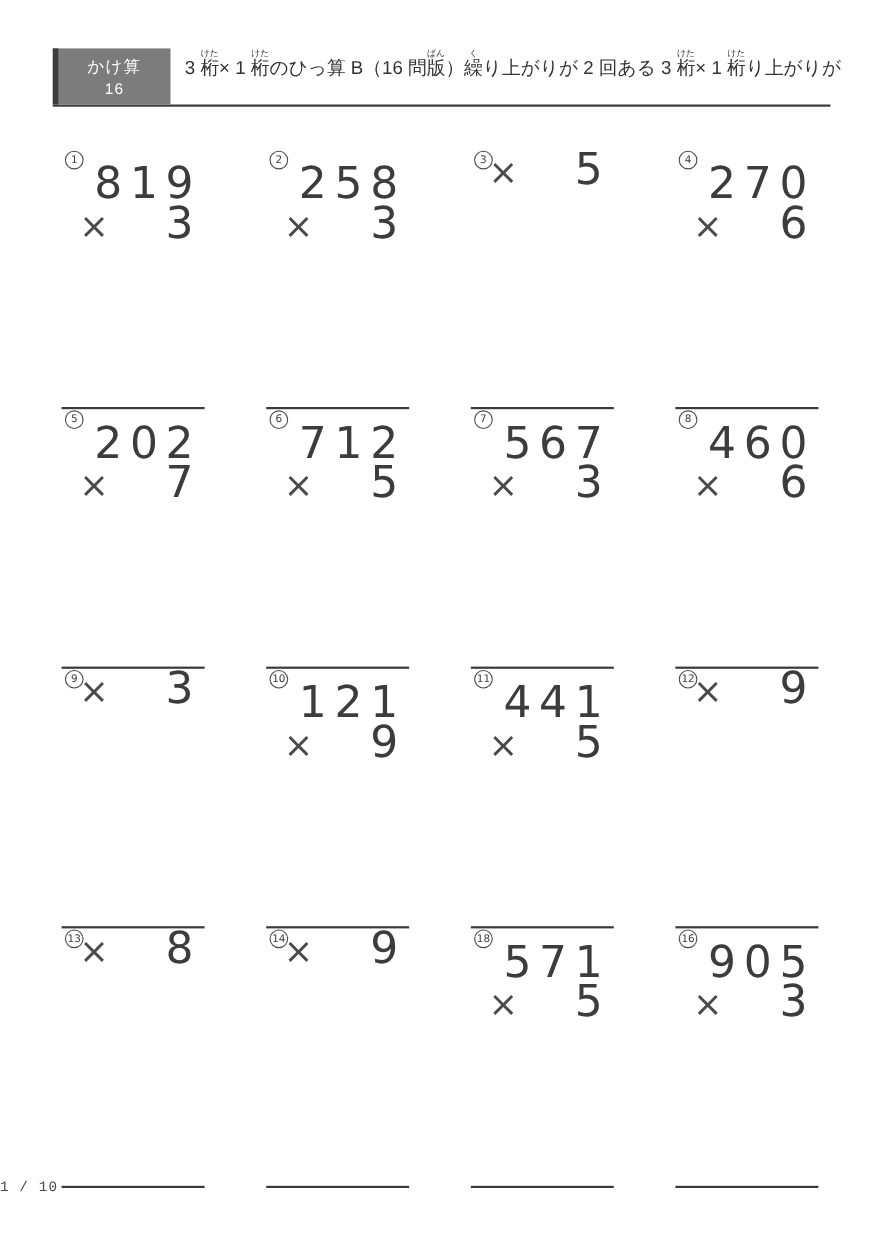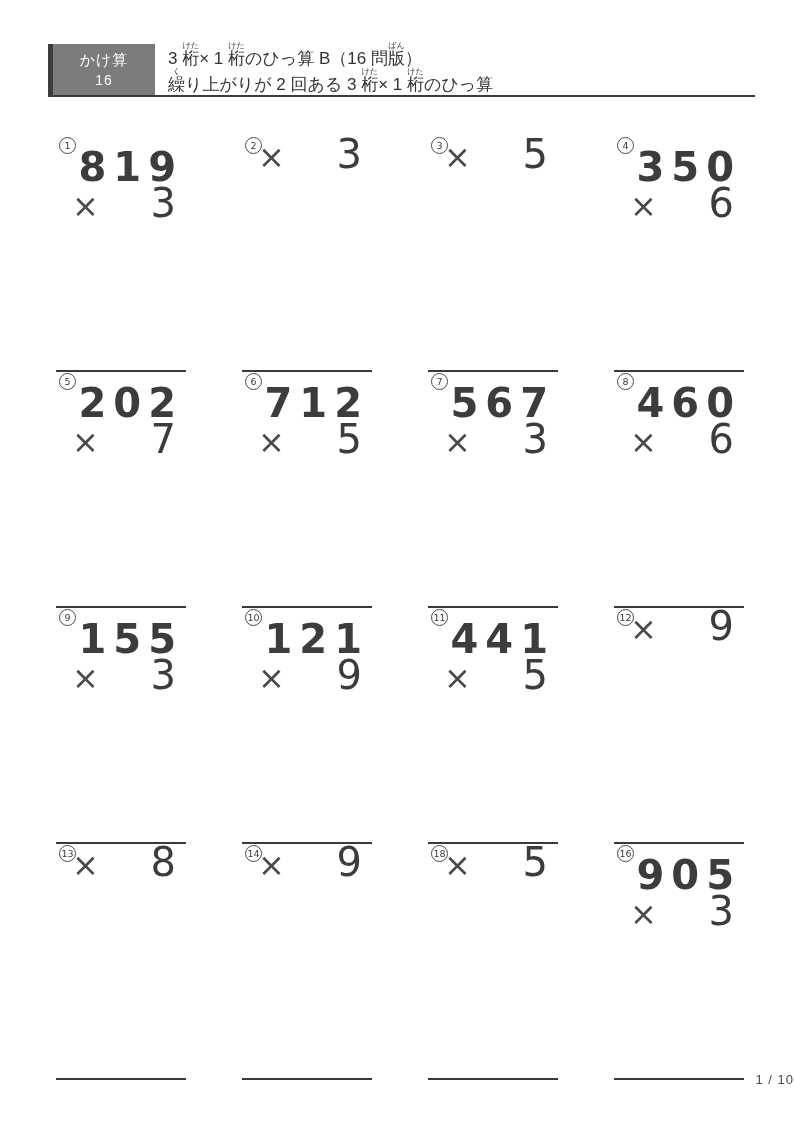--- a/index.html
+++ b/index.html
@@ -43,25 +43,24 @@
     flex-direction: column;
     justify-content: center;
     align-items: center;
     gap: 2px;
   }
   .header-box .cat { font-size: 15px; letter-spacing: 1px; }
   .header-box .num { font-size: 14px; letter-spacing: 1px; }
   .titles {
     margin-left: 13px;
     display: flex;
-    flex-direction: column;
+    flex-direction: row;
     justify-content: flex-end;
     color: var(--title-text);
     padding-bottom: 2px;
-    margin-top: 35px;
   }
   .title-line {
     font-size: 17px;
     line-height: 26px;
     height: 26px;
     white-space: nowrap;
   }
   ruby { ruby-align: center; }
   rt { font-size: 8px; color: var(--title-text); letter-spacing: 0; }
 
@@ -97,21 +96,21 @@
     font-family: "DejaVu Sans", sans-serif;
   }
   .p-operand {
     margin-top: 9px;
     text-align: right;
     font-size: 40px;
     line-height: 40px;
     letter-spacing: 7px;
     padding-right: 3px;
     font-family: "DejaVu Sans", sans-serif;
-    font-weight: 700;
+    font-weight: 400;
   }
   .p-row2 {
     display: flex;
     justify-content: space-between;
     align-items: baseline;
     padding-left: 16px;
     padding-right: 3px;
     font-size: 40px;
     line-height: 32px;
     font-family: "DejaVu Sans", sans-serif;
@@ -123,72 +122,73 @@
   .p-mult {
     margin-right: 7px;
   }
 
   
   .ws-footer {
     position: absolute;
     left: 0;
     right: 0;
     top: 1072px;
-    text-align: right;
+    text-align: left;
     font-size: 13px;
     letter-spacing: 1px;
     color: var(--footer-text);
-    font-family: Liberation Sans, sans-serif;
+    font-family: Liberation Mono, monospace;
   }
 </style>
 </head>
 <body>
 
 <div class="page">
 
   <header class="ws-header">
     <div class="header-box">
       <div class="cat">かけ算</div>
       <div class="num">16</div>
     </div>
     <div class="titles">
       <div class="title-line" id="title-line1"><span>3 </span><ruby>桁<rt>けた</rt></ruby><span>× 1 </span><ruby>桁<rt>けた</rt></ruby><span>のひっ算 B（16 問</span><ruby>版<rt>ばん</rt></ruby><span>）</span></div>
-      <div class="title-line" id="title-line2"><ruby>繰<rt>く</rt></ruby><span>り上がりが 2 回ある 3 </span><ruby>桁<rt>けた</rt></ruby><span>× 1 </span><ruby>桁<rt>けた</rt></ruby><span>のひっ算</span></div>
+      <div class="title-line" id="title-line2"><ruby>繰<rt>く</rt></ruby><span>り上がりが 2 回ある 3 </span><ruby>桁<rt>けた</rt></ruby><span>× 1 </span><ruby>桁<rt>けた</rt></ruby><span>り上がりが</span></div>
     </div>
   </header>
 
   <main class="grid" id="problems-grid">
   <div class="problem">
     <span class="p-circle">1</span>
     <div class="p-operand">819</div>
     <div class="p-row2">
       <span class="p-times">×</span>
       <span class="p-mult">3</span>
     </div>
   </div>
 
   <div class="problem">
     <span class="p-circle">2</span>
+    <div class="p-operand">258</div>
     <div class="p-row2">
       <span class="p-times">×</span>
       <span class="p-mult">3</span>
     </div>
   </div>
 
   <div class="problem">
     <span class="p-circle">3</span>
     <div class="p-row2">
       <span class="p-times">×</span>
       <span class="p-mult">5</span>
     </div>
   </div>
 
   <div class="problem">
     <span class="p-circle">4</span>
-    <div class="p-operand">350</div>
+    <div class="p-operand">270</div>
     <div class="p-row2">
       <span class="p-times">×</span>
       <span class="p-mult">6</span>
     </div>
   </div>
 
   <div class="problem">
     <span class="p-circle">5</span>
     <div class="p-operand">202</div>
     <div class="p-row2">
@@ -219,21 +219,20 @@
     <span class="p-circle">8</span>
     <div class="p-operand">460</div>
     <div class="p-row2">
       <span class="p-times">×</span>
       <span class="p-mult">6</span>
     </div>
   </div>
 
   <div class="problem">
     <span class="p-circle">9</span>
-    <div class="p-operand">155</div>
     <div class="p-row2">
       <span class="p-times">×</span>
       <span class="p-mult">3</span>
     </div>
   </div>
 
   <div class="problem">
     <span class="p-circle">10</span>
     <div class="p-operand">121</div>
     <div class="p-row2">
@@ -270,20 +269,21 @@
   <div class="problem">
     <span class="p-circle">14</span>
     <div class="p-row2">
       <span class="p-times">×</span>
       <span class="p-mult">9</span>
     </div>
   </div>
 
   <div class="problem">
     <span class="p-circle">18</span>
+    <div class="p-operand">571</div>
     <div class="p-row2">
       <span class="p-times">×</span>
       <span class="p-mult">5</span>
     </div>
   </div>
 
   <div class="problem">
     <span class="p-circle">16</span>
     <div class="p-operand">905</div>
     <div class="p-row2">

